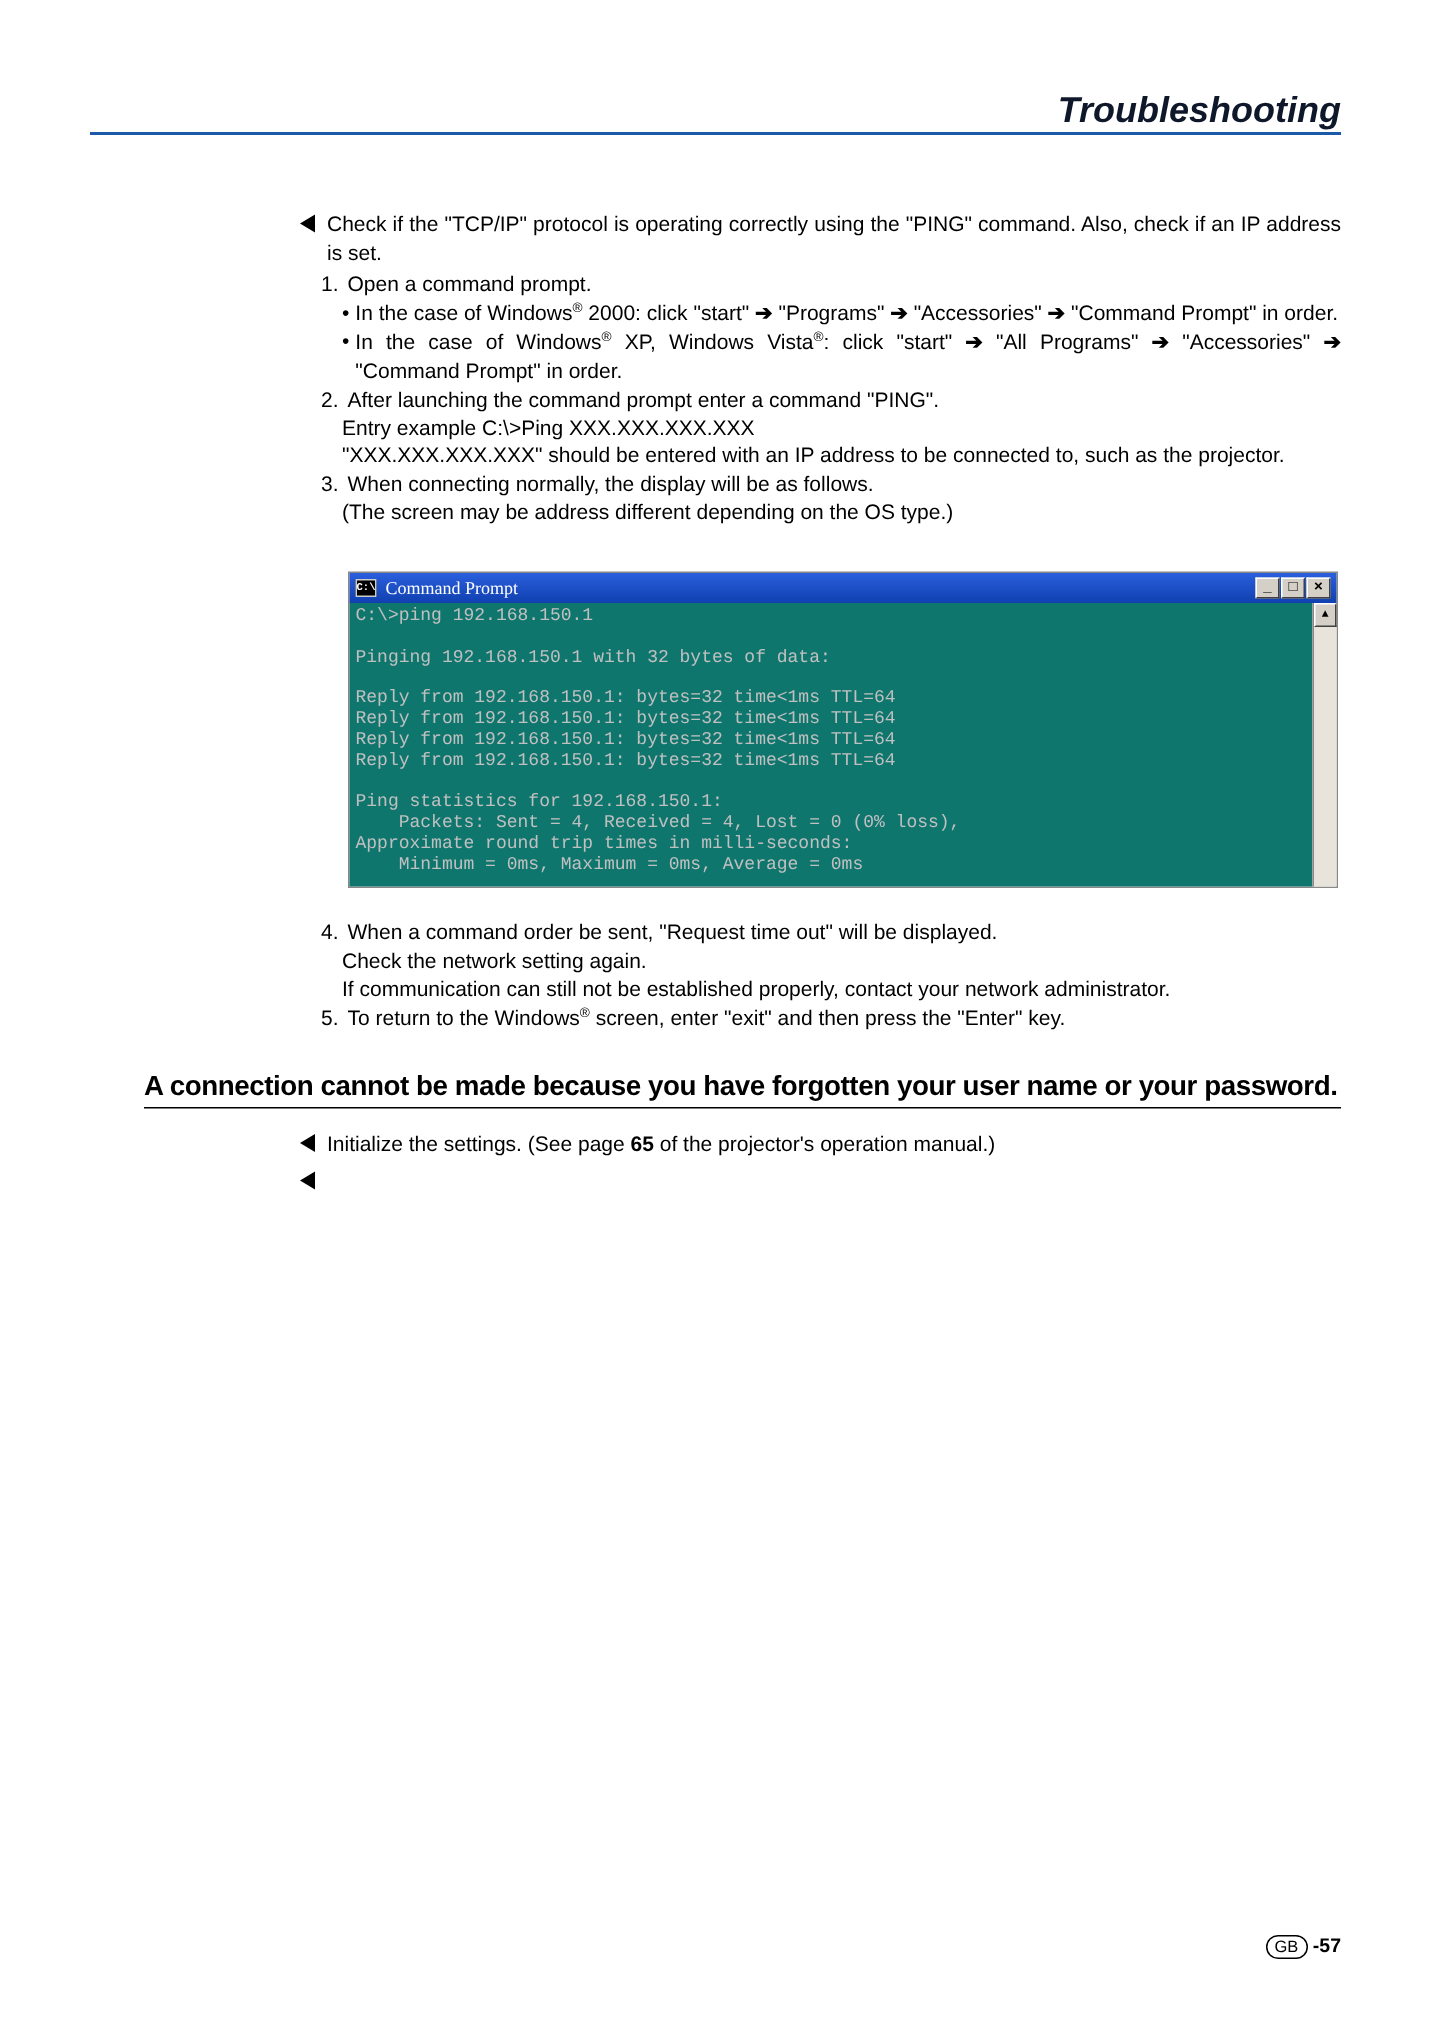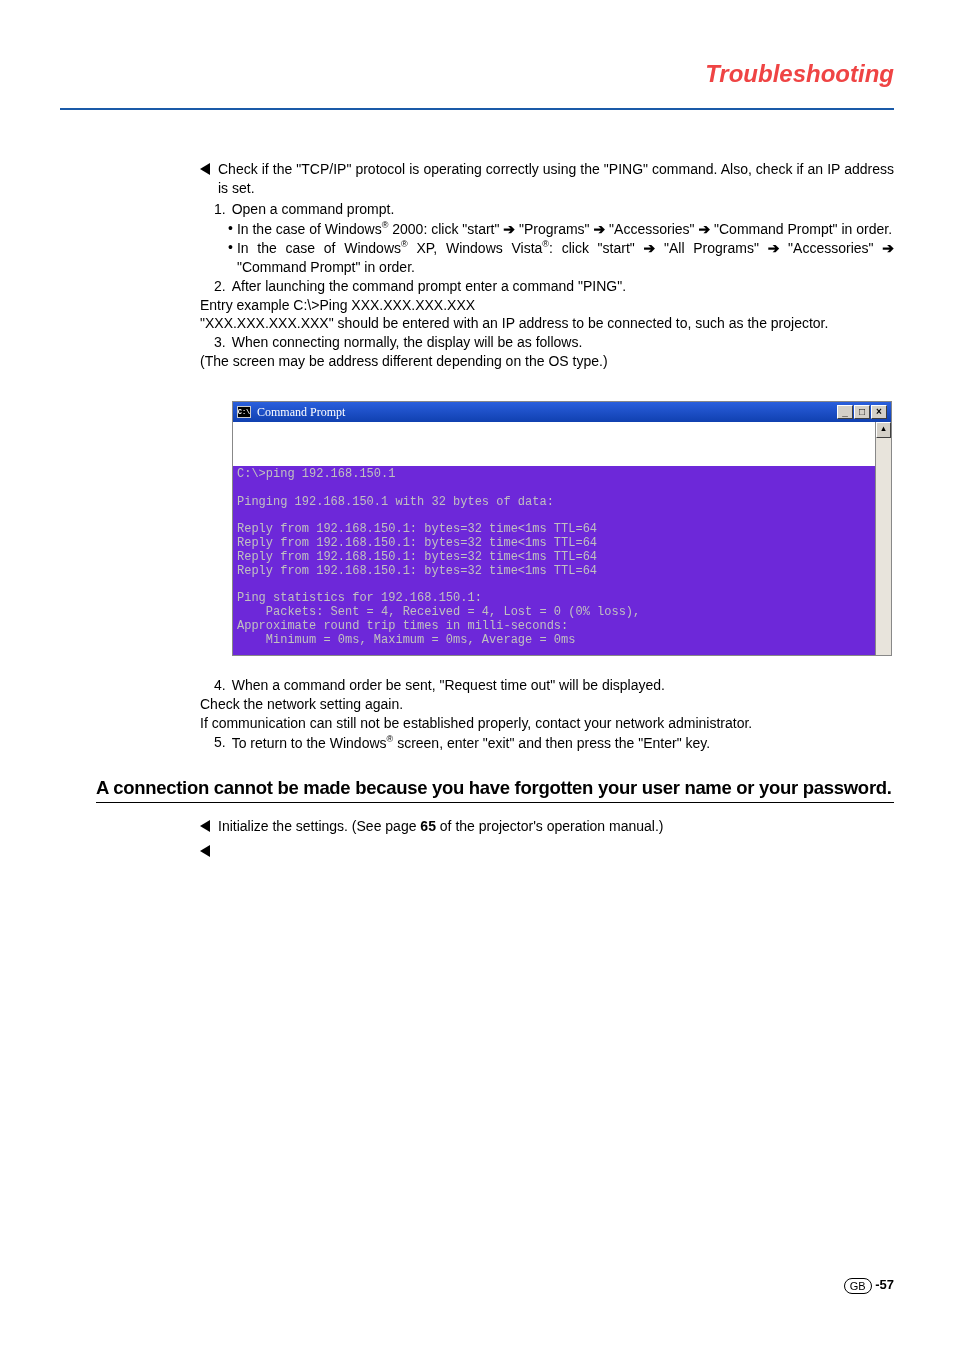--- a/index.html
+++ b/index.html
@@ -14,23 +14,23 @@
     position: relative;
   }
   .page {
     padding: 60px 60px 40px 60px;
   }
   .header-title {
     text-align: right;
     font-size: 24px;
     font-weight: bold;
     font-style: italic;
-    color: #ef4444;
+    color: #0f172a;
     border-bottom: 2px solid #1a5aa8;
-    padding-bottom: 20px;
+    padding-bottom: 0;
     margin-bottom: 50px;
   }
   .content-block {
     margin-left: 140px;
     font-size: 14px;
     line-height: 1.35;
     text-align: justify;
   }
   .bullet-line {
     display: flex;
@@ -57,20 +57,21 @@
   }
   .sub-bullet {
     display: flex;
     margin-left: 28px;
   }
   .sub-dot {
     flex-shrink: 0;
     margin-right: 4px;
   }
   .sub-indent {
+    margin-left: 28px;
   }
   .arrow { font-weight: bold; }
   .reg { font-size: 0.65em; vertical-align: super; }
 
   .cmd-window {
     margin-left: 172px;
     margin-top: 30px;
     margin-bottom: 20px;
     border: 1px solid #888;
     width: 660px;
@@ -111,31 +112,30 @@
     font-family: Arial;
     text-align: center;
     line-height: 12px;
     font-weight: bold;
     color: #000;
   }
   .cmd-body-wrap {
     display: flex;
   }
   .cmd-body {
-    background: #6d28d9;
+    background: #0f766e;
     color: #c0c0c0;
     font-family: "Courier New", monospace;
     font-size: 12px;
     line-height: 1.15;
     white-space: pre;
     padding: 2px 4px 8px 4px;
     flex: 1;
     min-height: 140px;
     overflow: hidden;
-    margin-top: 44px;
   }
   .cmd-scroll {
     width: 16px;
     background: #d4d0c8;
     border-left: 1px solid #888;
     display: flex;
     flex-direction: column;
   }
   .cmd-scroll-btn {
     height: 16px;
@@ -158,21 +158,21 @@
     letter-spacing: -0.3px;
     margin-left: 36px;
   }
   .content-block2 {
     margin-left: 140px;
     font-size: 14px;
     line-height: 1.4;
   }
   .page-footer {
     position: absolute;
-    bottom: 52px;
+    bottom: 40px;
     right: 60px;
     font-size: 13px;
   }
   .gb-badge {
     border: 1px solid #000;
     border-radius: 9px;
     padding: 0 5px;
     font-size: 11px;
     display: inline-block;
     line-height: 14px;

